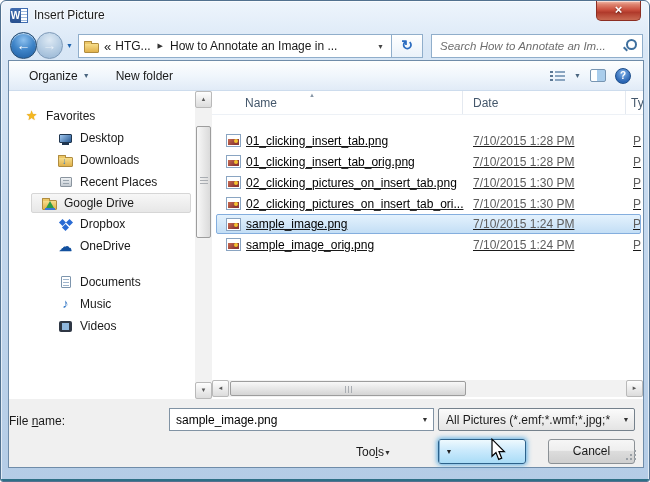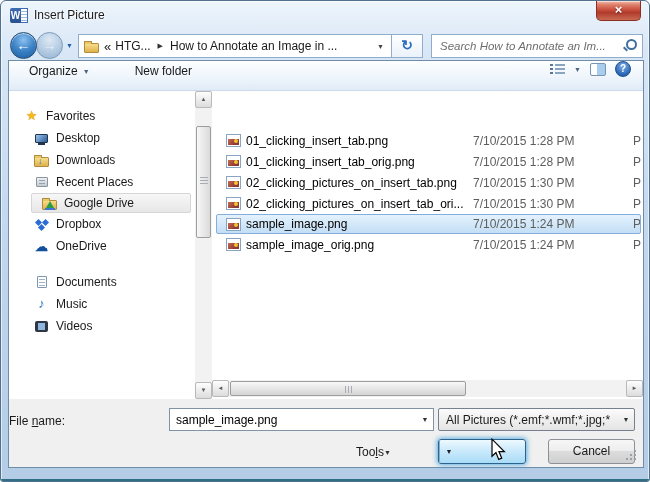--- a/index.html
+++ b/index.html
@@ -45,39 +45,39 @@
     display:flex;align-items:center;padding:0 6px;}
   .search-box input{border:none;outline:none;flex:1;min-width:0;font-family:"Liberation Sans",sans-serif;
     font-size:11.5px;font-style:italic;color:#333;background:transparent;}
   .search-box input::placeholder{color:#6e6e6e;font-style:italic;}
   .mag{position:relative;width:14px;height:14px;flex:0 0 14px;}
   .mag::before{content:"";position:absolute;left:4px;top:0;width:7px;height:7px;border:2px solid #3e6f9e;border-radius:50%;}
   .mag::after{content:"";position:absolute;left:1px;top:9px;width:5px;height:2px;background:#3e6f9e;transform:rotate(45deg);}
 
   
   .client{position:absolute;left:7px;top:59px;width:636px;height:408px;background:#fff;border:1px solid #6f8ca9;}
-  .toolbar{position:absolute;left:0;top:0;width:634px;height:30px;display:flex;align-items:flex-start;
+  .toolbar{position:absolute;left:0;top:0;width:634px;height:30px;display:flex;align-items:center;
     background:linear-gradient(180deg,#fdfefe,#f0f6fc 50%,#e1ebf7);border-bottom:1px solid #cddced;}
   .tb-item{display:flex;align-items:center;gap:5px;padding:3px 6px;border-radius:2px;cursor:default;}
   .tb-organize{margin-left:14px;}
-  .tb-newfolder{margin-left:33px;}
+  .tb-newfolder{margin-left:14px;}
   .tb-caret{font-size:7px;color:#4a657f;}
   .tb-right{margin-left:auto;display:flex;align-items:center;gap:9px;padding-right:12px;}
   .icon-views{width:15px;height:12px;display:flex;flex-direction:column;justify-content:space-between;padding:1px 0;}
   .icon-views i{display:block;height:2px;background:linear-gradient(90deg,#5b7793 0 3px,transparent 3px 5px,#8aa5c0 5px 100%);}
   .icon-preview{width:16px;height:13px;border:1px solid #7795b2;border-radius:2px;
     background:linear-gradient(90deg,#ffffff 0 45%,#a9cdec 45%);}
   .icon-help{width:16px;height:16px;border-radius:50%;border:1px solid #1d4e8c;color:#fff;font-size:10px;font-weight:bold;
     text-align:center;line-height:14px;background:radial-gradient(circle at 50% 30%,#7fb1e8,#2b66b4 70%);}
 
   
   .main{position:absolute;left:0;top:30px;width:634px;height:308px;background:#fff;}
   .sidebar{position:absolute;left:0;top:0;width:186px;height:308px;padding-top:14px;}
   .sb-row{height:22px;display:flex;align-items:center;padding-left:14px;cursor:default;}
-  .sb-child{padding-left:24px;}
+  .sb-child{padding-left:48px;}
   .sb-gap{height:14px;}
   .sb-sel{margin:0 4px 0 22px;padding-left:9px;height:20px;border:1px solid #d6d6d6;border-radius:2px;
     background:linear-gradient(#f7f7f7,#e7e7e7);}
   .sb-ico{width:17px;display:flex;justify-content:center;margin-right:6px;flex:0 0 17px;}
 
   .glyph-star{font-size:13px;color:#f5b81f;text-shadow:0 0 1px #c98a12;line-height:14px;}
   .icon-desktop{width:13px;height:9px;border:1px solid #20364f;border-radius:1px;margin-top:1px;position:relative;
     background:linear-gradient(135deg,#9fc6ee,#2a5b94);}
   .icon-desktop::after{content:"";position:absolute;left:2px;bottom:-3px;width:7px;height:2px;background:#20364f;}
   .folder{width:15px;height:10px;background:linear-gradient(#f7dd8a,#e0b14c);border:1px solid #b08c3f;border-radius:1px;
@@ -126,21 +126,21 @@
     background:repeating-linear-gradient(90deg,#a9adb2 0 1px,transparent 1px 3px);}
 
   
   .list{position:absolute;left:203px;top:0;width:431px;height:308px;}
   .lheader{position:absolute;left:0;top:0;width:431px;height:24px;display:flex;align-items:center;color:#44576b;
     border-bottom:1px solid #edf1f6;}
   .h-name{width:251px;padding-left:33px;border-right:1px solid #e4e9f0;height:100%;display:flex;align-items:center;}
   .h-date{width:163px;padding-left:10px;border-right:1px solid #e4e9f0;height:100%;display:flex;align-items:center;}
   .h-type{flex:1;padding-left:5px;height:100%;display:flex;align-items:center;overflow:hidden;}
   .sort-glyph{position:absolute;left:97px;top:1px;font-size:6px;color:#8796a6;}
-  .rows{position:absolute;left:0;top:39px;width:431px;}
+  .rows{position:absolute;left:0;top:39px;width:431px;text-decoration:underline;}
   .row{height:21px;display:flex;align-items:center;margin:0 2px 0 4px;padding-left:10px;cursor:default;}
   .row.selected{background:linear-gradient(180deg,#e4f2fd,#c3def5);border:1px solid #84aede;border-radius:2px;
     height:20px;padding-left:9px;}
   .ficon{width:15px;height:13px;background:#fff;border:1px solid #8aa5c2;position:relative;margin-right:5px;flex:0 0 15px;}
   .fi-a{position:absolute;left:1px;top:4px;right:1px;bottom:1px;background:linear-gradient(135deg,#c96a52 0%,#8e3a34 70%);}
   .fi-b{position:absolute;right:2px;top:4px;width:4px;height:4px;border-radius:50%;background:#f4c430;}
   .c-name{width:227px;color:#000;white-space:nowrap;overflow:hidden;}
   .c-date{width:160px;color:#5d5d5d;}
   .c-type{flex:1;color:#5d5d5d;overflow:hidden;white-space:nowrap;}
 
@@ -311,20 +311,32 @@
         </div>
       </div>
 
       <div class="vscroll">
         <div class="scroll-btn vs-up"><span>▲</span></div>
         <div class="vs-thumb"></div>
         <div class="scroll-btn vs-down"><span>▼</span></div>
       </div>
 
       <div class="list">
+        <div class="lheader">
+          <span class="sort-glyph">▲</span>
+          <div class="h-name">
+              <span>Name</span>
+            </div>
+          <div class="h-date">
+              <span>Date</span>
+            </div>
+          <div class="h-type">
+              <span>Ty</span>
+            </div>
+        </div>
 
         <div class="rows">
           <div class="row">
             <span class="ficon">
                 <span class="fi-a"></span>
                 <span class="fi-b"></span>
               </span>
             <span class="c-name">01_clicking_insert_tab.png</span>
             <span class="c-date">7/10/2015 1:28 PM</span>
             <span class="c-type">Pl</span>

